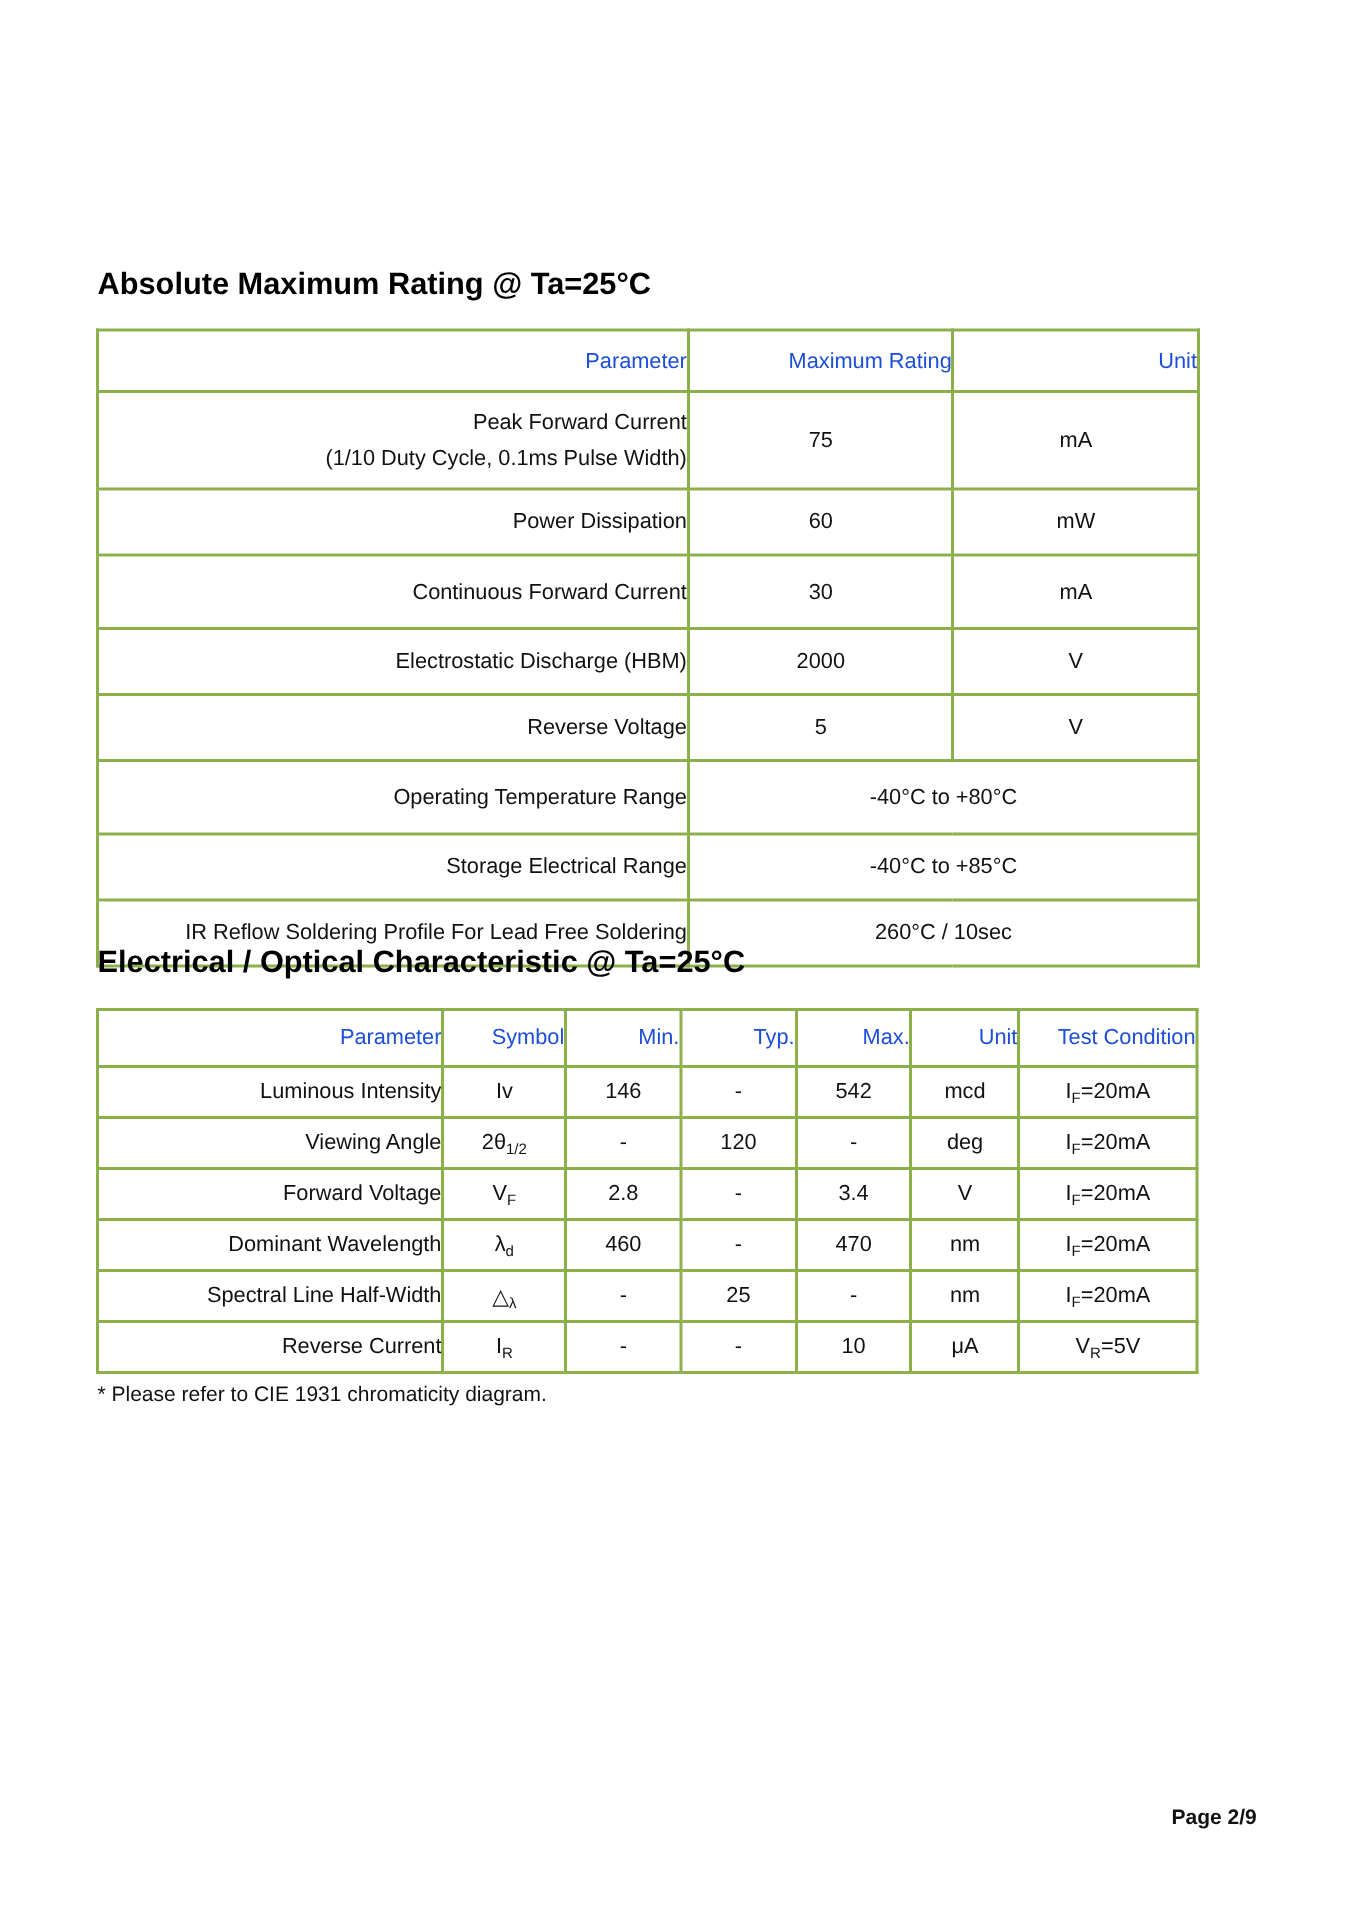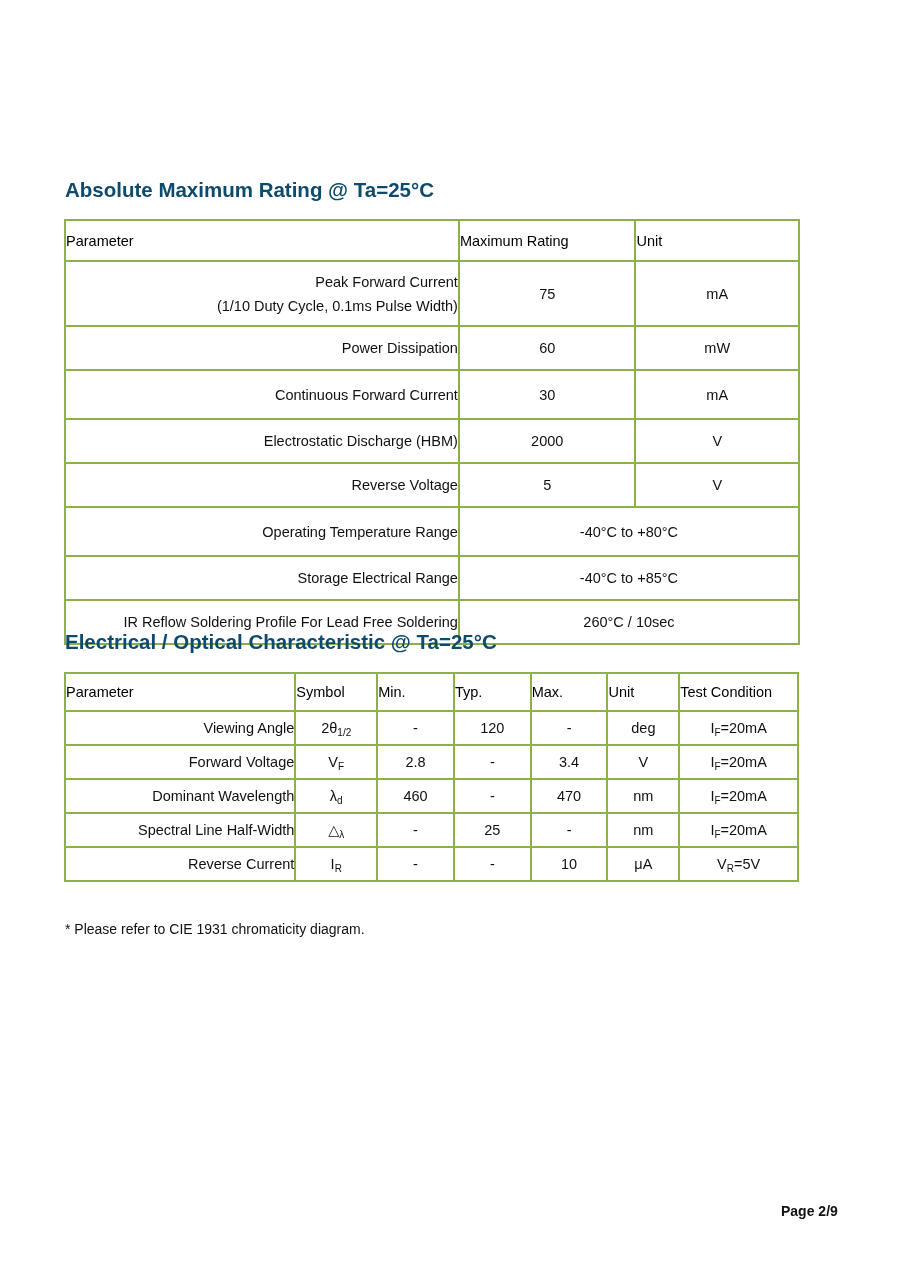--- a/index.html
+++ b/index.html
@@ -3,31 +3,31 @@
   <meta charset="utf-8">
   <style>
     html, body { margin: 0; padding: 0; background: #ffffff; }
     body {
       width: 900px; height: 1273px; position: relative; overflow: hidden;
       font-family: "Liberation Sans", sans-serif; color: #111;
     }
     .section-title {
       position: absolute; left: 65px; margin: 0;
       font-family: "Liberation Sans", sans-serif;
-      font-weight: bold; font-size: 20.5px; color: #0c4a6e;
+      font-weight: bold; font-size: 20.5px; color: #000000;
     }
     #t1-title { top: 178px; }
     #t2-title { top: 630px; }
 
     table {
       position: absolute; border-collapse: collapse;
       font-family: "Liberation Sans", sans-serif; font-size: 14.5px;
     }
     td, th { border: 2px solid #8db04c; padding: 0; }
-    th { font-weight: normal; color: #000000; text-align: left; }
+    th { font-weight: normal; color: #1d4ed8; text-align: right; }
     td { color: #111; text-align: center; }
     td.left { text-align: right; padding-left: 13px; }
 
     #abs-table { left: 64px; top: 219px; width: 736px; }
     #abs-table col.c1 { width: 395px; }
     #abs-table col.c2 { width: 177px; }
     #abs-table col.c3 { width: 164px; }
     #abs-table tr.hdr { height: 41px; }
     #abs-table tr.tall { height: 65px; }
     #abs-table tr.r { height: 44px; }
@@ -137,20 +137,29 @@
     <th>Symbol</th>
     <th>Min.</th>
     <th>Typ.</th>
     <th>Max.</th>
     <th>Unit</th>
     <th>Test Condition</th>
   </tr>
   </tbody>
     <tbody id="elec-body">
       <tr class="r">
+        <td class="left">Luminous Intensity</td>
+        <td><span>Iv</span><sub></sub></td>
+        <td>146</td>
+        <td>-</td>
+        <td>542</td>
+        <td>mcd</td>
+        <td><span>I</span><sub>F</sub><span>=20mA</span></td>
+      </tr>
+      <tr class="r">
         <td class="left">Viewing Angle</td>
         <td><span>2θ</span><sub>1/2</sub></td>
         <td>-</td>
         <td>120</td>
         <td>-</td>
         <td>deg</td>
         <td><span>I</span><sub>F</sub><span>=20mA</span></td>
       </tr>
       <tr class="r">
         <td class="left">Forward Voltage</td>

